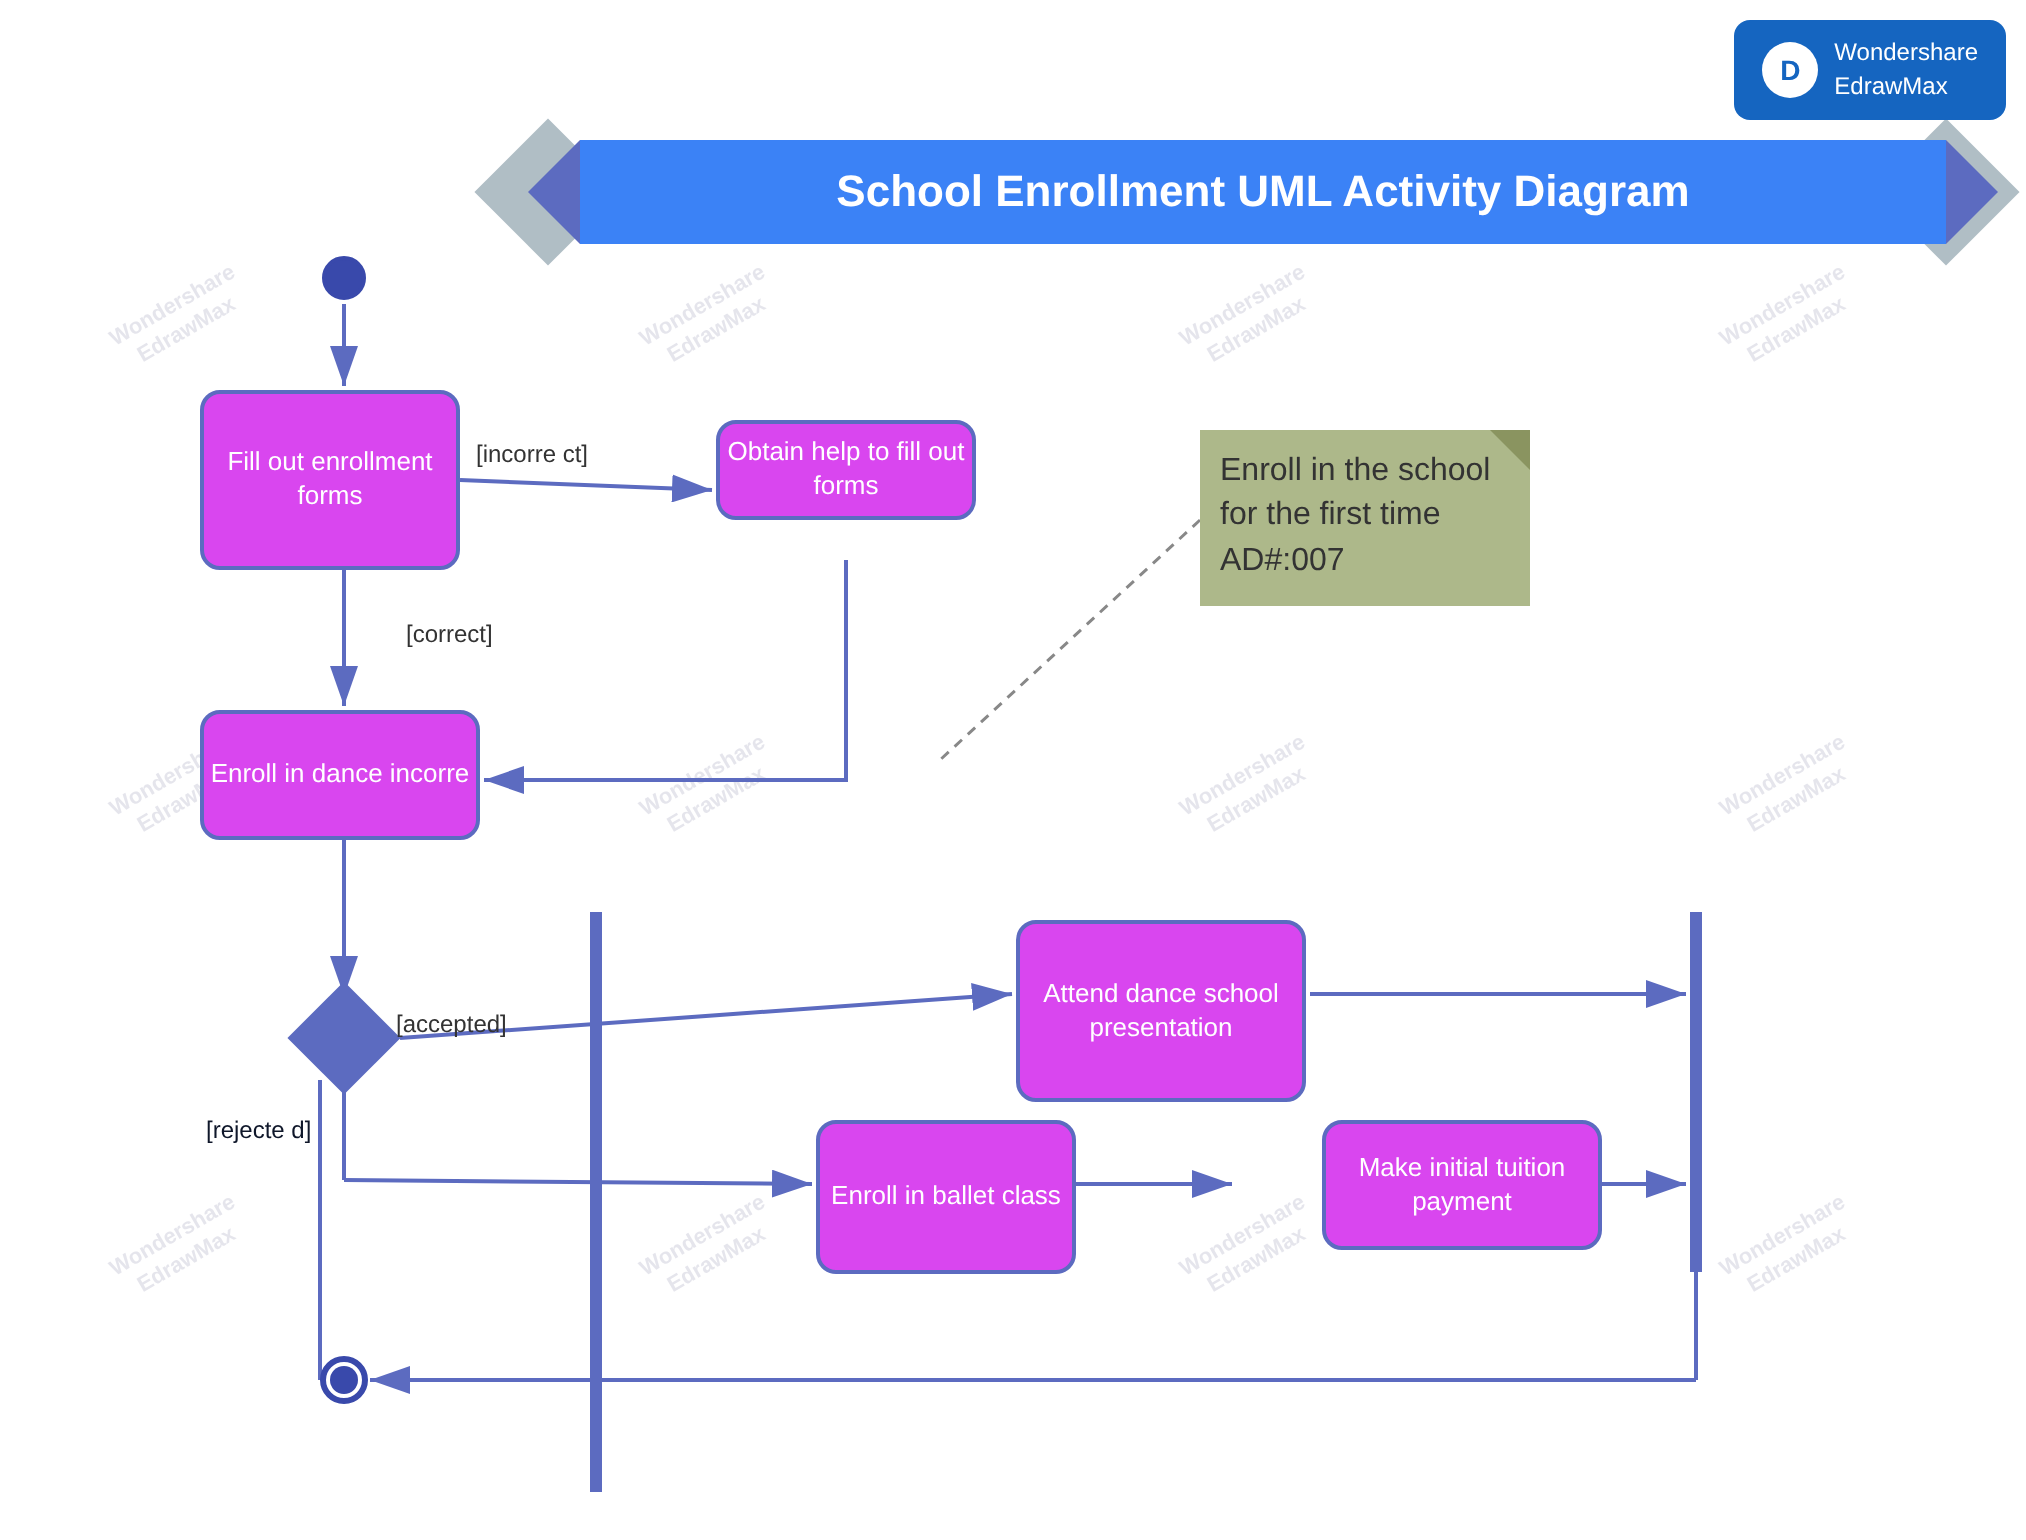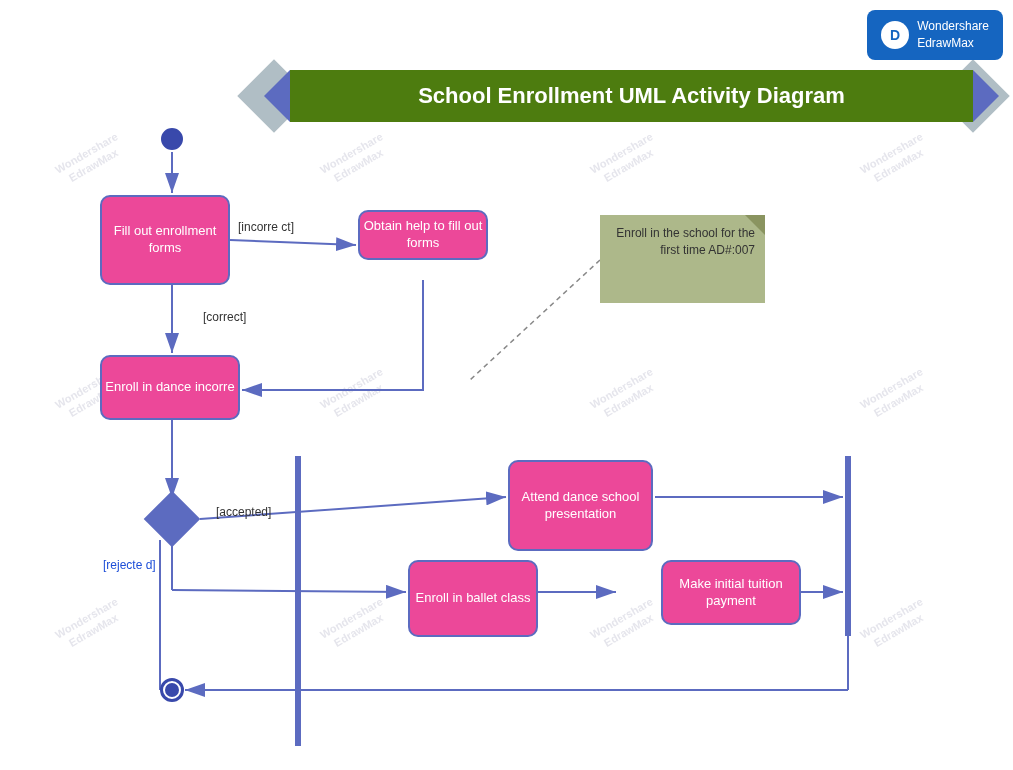--- a/index.html
+++ b/index.html
@@ -56,21 +56,21 @@
       line-height: 1.4;
     }
 
     
     .title-banner {
       position: absolute;
       top: 70px;
       left: 290px;
       right: 40px;
       height: 52px;
-      background: #4d7c0f;
+      background: #3b82f6;
       display: flex;
       align-items: center;
       justify-content: center;
       z-index: 10;
     }
     .title-banner::before {
       content: '';
       position: absolute;
       left: -26px;
       top: 0;
@@ -115,21 +115,21 @@
       color: white;
       font-size: 22px;
       font-weight: bold;
       z-index: 11;
       position: relative;
     }
 
     
     .uml-node {
       position: absolute;
-      background: #ec4899;
+      background: #d946ef;
       border-radius: 10px;
       display: flex;
       align-items: center;
       justify-content: center;
       text-align: center;
       color: white;
       font-size: 13px;
       font-weight: 500;
       line-height: 1.3;
       border: 2px solid #5c6bc0;
@@ -168,22 +168,22 @@
       height: 40px;
       background: #5c6bc0;
       transform: rotate(45deg);
     }
 
     
     .uml-note {
       position: absolute;
       background: #adb88a;
       padding: 10px;
-      font-size: 12px;
-      text-align: right;
+      font-size: 16px;
+      text-align: left;
       color: #333;
       line-height: 1.4;
     }
     .uml-note::after {
       content: '';
       position: absolute;
       top: 0;
       right: 0;
       width: 20px;
       height: 20px;
@@ -321,14 +321,14 @@
 <div class="uml-node" style="left:618px; top:560px; width:140px; height:65px;margin-left:43px;">
   <span>Make initial tuition payment</span>
 </div>
 
 <div class="uml-end" style="left:160px; top:678px;">
   <div class="uml-end-inner"></div>
 </div>
 
 <div class="flow-label" style="left:238px; top:220px; font-size:12px; color:#333;">[incorre ct]</div>
 <div class="flow-label" style="left:183px; top:310px; font-size:12px; color:#333;margin-left:20px;">[correct]</div>
-<div class="flow-label" style="left:198px; top:505px; font-size:12px; color:#333;margin-left:18px;">[accepted]</div>
-<div class="flow-label" style="left:103px; top:558px; font-size:12px; color:#1d4ed8;">[rejecte d]</div>
+<div class="flow-label" style="left:198px; top:505px; font-size:12px; color:#333;">[accepted]</div>
+<div class="flow-label" style="left:103px; top:558px; font-size:12px; color:#0f172a;">[rejecte d]</div>
 
 </body></html>

